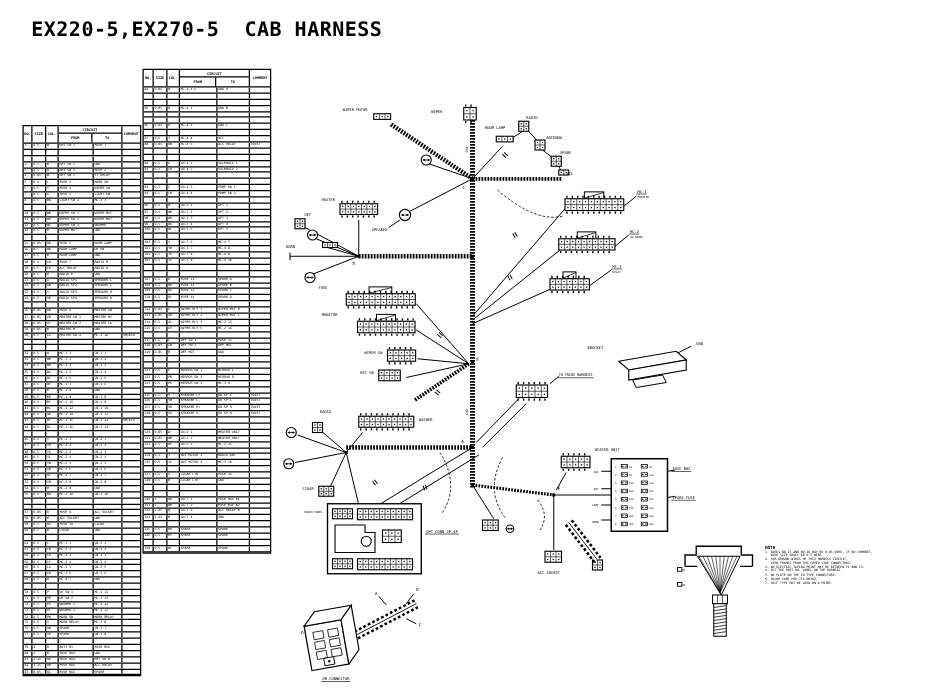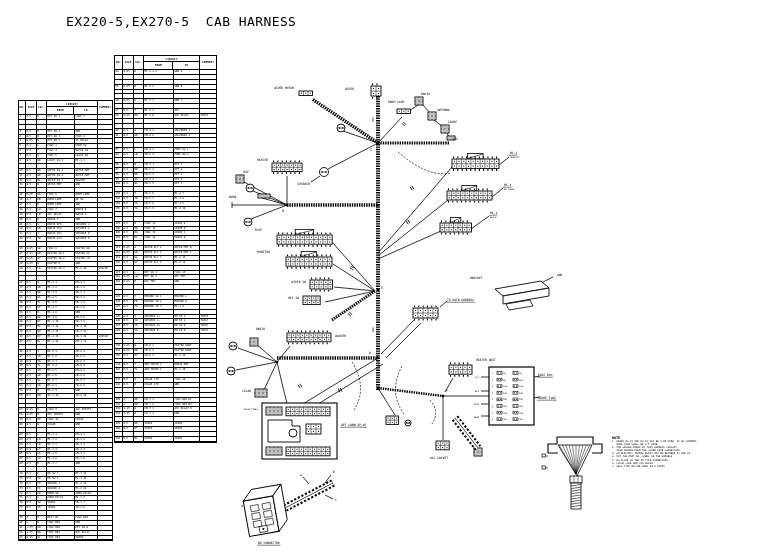--- a/index.html
+++ b/index.html
@@ -1,19 +1,19 @@
 <!DOCTYPE html>
 <html><head>
 <meta charset="utf-8">
 <style>
   html,body{margin:0;padding:0;background:#fff;}
   .sheet{position:relative;width:758px;height:554px;background:#fff;overflow:hidden;
          font-family:"DejaVu Sans Mono",monospace;color:#000;}
-  .title{position:absolute;left:25px;top:14px;font-size:13px;font-weight:normal;
-         letter-spacing:.4px;white-space:pre;margin-left:41px;}
+  .title{position:absolute;left:25px;top:14px;font-size:16px;font-weight:bold;
+         letter-spacing:.4px;white-space:pre;}
   
   .wtable{position:absolute;border:1.2px solid #000;background:#fff;}
   .thead{border-bottom:1px solid #000;display:flex;height:13px;font-weight:bold;}
   .thead span,.thead div{box-sizing:border-box;}
   .hcell{font-size:2.8px;line-height:13px;text-align:center;border-right:1px solid #000;overflow:hidden;}
   .hcirc{display:flex;flex-direction:column;border-right:1px solid #000;}
   .hcirc .top{font-size:2.8px;height:6px;line-height:6px;text-align:center;border-bottom:.8px solid #000;}
   .hcirc .sub{display:flex;height:7px;}
   .hcirc .sub span{font-size:2.8px;line-height:7px;text-align:center;box-sizing:border-box;}
   .hcirc .sub span:first-child{border-right:.8px solid #000;}

